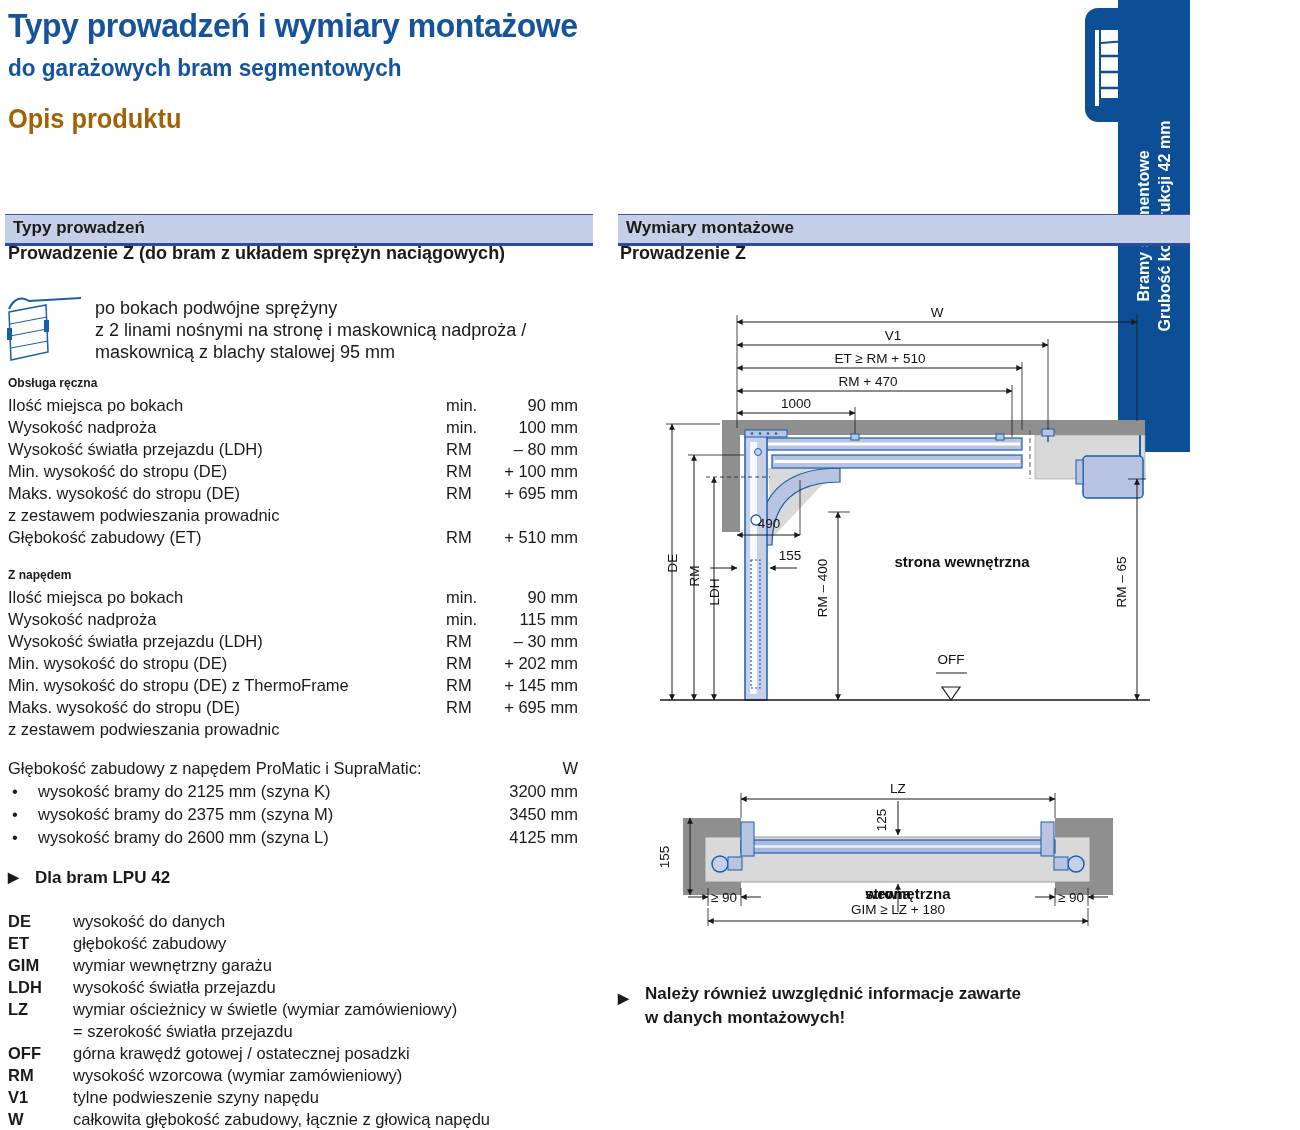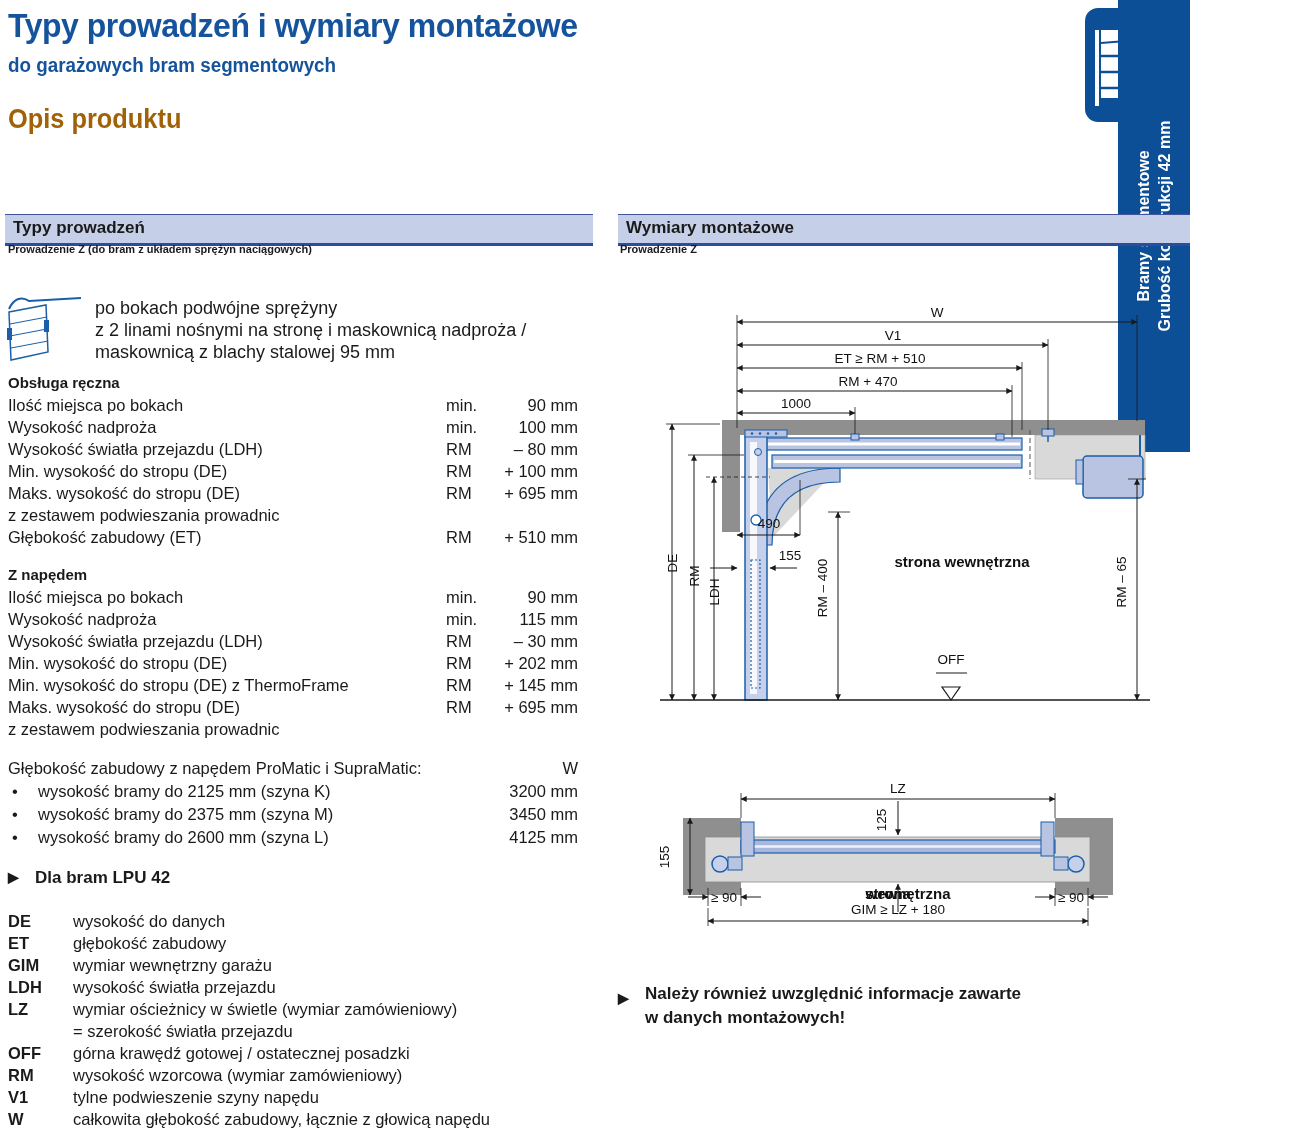--- a/index.html
+++ b/index.html
@@ -1,27 +1,27 @@
 <!DOCTYPE html>
 <html><head>
 <meta charset="utf-8">
 <style>
   html,body{margin:0;padding:0;background:#fff;}
   .page{position:relative;width:1190px;height:1130px;background:#fff;overflow:hidden;
         font-family:"Liberation Sans",sans-serif;color:#1a1a1a;}
   .abs{position:absolute;}
   .h1{left:8px;top:6px;font-size:34px;font-weight:bold;color:#15549c;letter-spacing:-.5px;white-space:nowrap;}
-  .h2{left:8px;top:54px;font-size:20px;font-weight:bold;color:#15549c;white-space:nowrap;}
+  .h2{left:8px;top:54px;font-size:24px;font-weight:bold;color:#15549c;white-space:nowrap;}
   .h3{left:8px;top:104px;font-size:27px;font-weight:bold;color:#a16207;white-space:nowrap;}
   .cond{display:inline-block;transform:scaleX(.94);transform-origin:left center;}
   .secbar{top:214px;height:24px;background:#c6cfe8;border-top:1px solid #44549e;border-bottom:3px solid #2c4d9d;
           font-size:17px;font-weight:bold;padding:2px 8px;box-sizing:content-box;line-height:21px;}
-  .subhead{font-size:11px;font-weight:bold;white-space:nowrap;}
+  .subhead{font-size:18px;font-weight:bold;white-space:nowrap;}
   .body-block{left:8px;width:570px;font-size:16.5px;line-height:22px;}
-  .blocktitle{font-size:15px;font-weight:bold;height:22px;}
+  .blocktitle{font-size:12px;font-weight:bold;height:22px;}
   .row{display:flex;height:22px;align-items:center;}
   .lab{width:438px;white-space:nowrap;overflow:hidden;}
   .ref{width:52px;}
   .val{flex:1;text-align:right;white-space:nowrap;}
   .brow{display:flex;height:23px;align-items:baseline;}
   .bullet{width:26px;padding-left:4px;}
   .itext{width:412px;white-space:nowrap;}
   .lrow{display:flex;line-height:22px;}
   .term{width:65px;font-weight:bold;}
   .desc{flex:1;}

